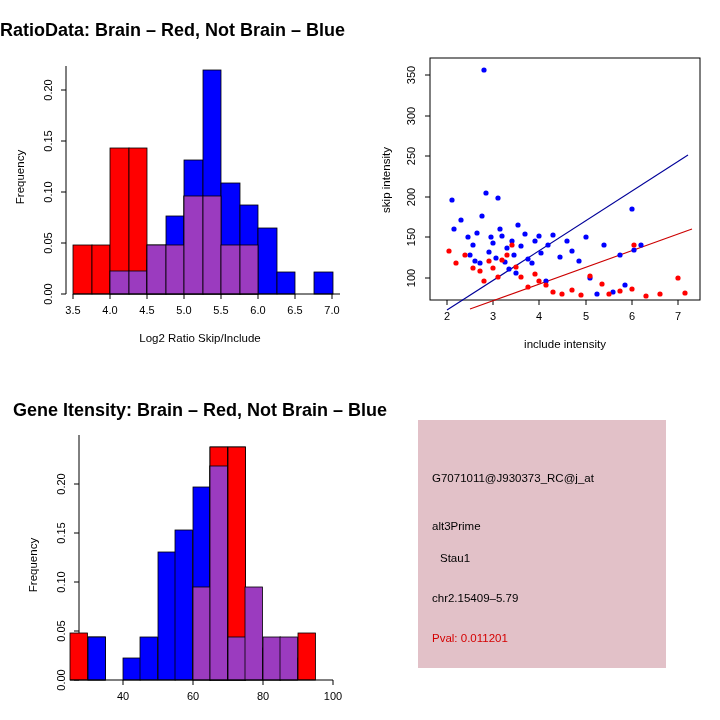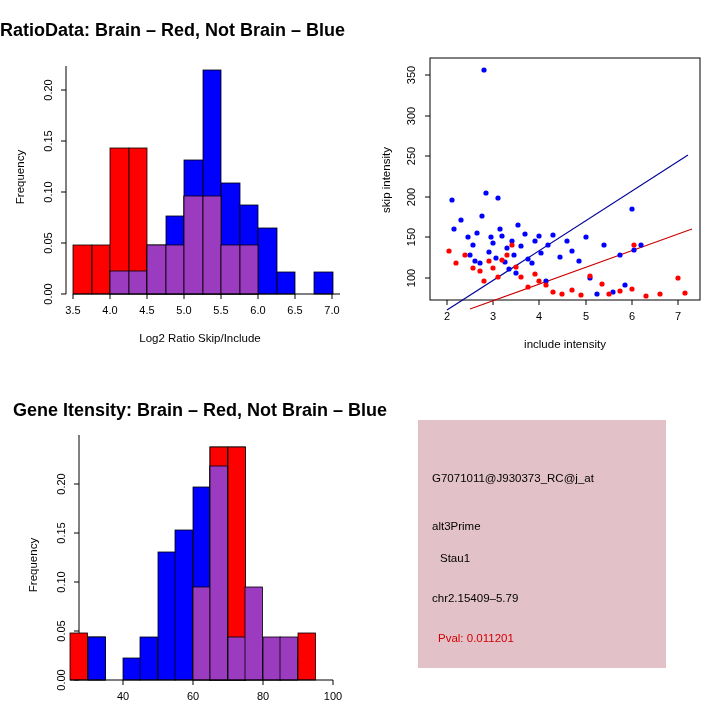--- a/index.html
+++ b/index.html
@@ -26,21 +26,21 @@
   .infobox{
     position:absolute;
     background:#e2c1c8;
     border:0;
   }
   .infoline{
     position:absolute;
     font-size:11.5px;
     white-space:nowrap;
   }
-  .pval{color:#d40000;margin-left:6px;}
+  .pval{color:#d40000;}
 </style>
 </head>
 <body>
 
 <div class="page">
 
   <div class="panel" style="left:0;top:0;width:360px;height:360px;">
     <div class="ptitle" style="position:absolute;left:0;top:20px;width:360px;">RatioData: Brain – Red, Not Brain – Blue</div>
     <svg width="360" height="360" viewBox="0 0 360 360">
 

